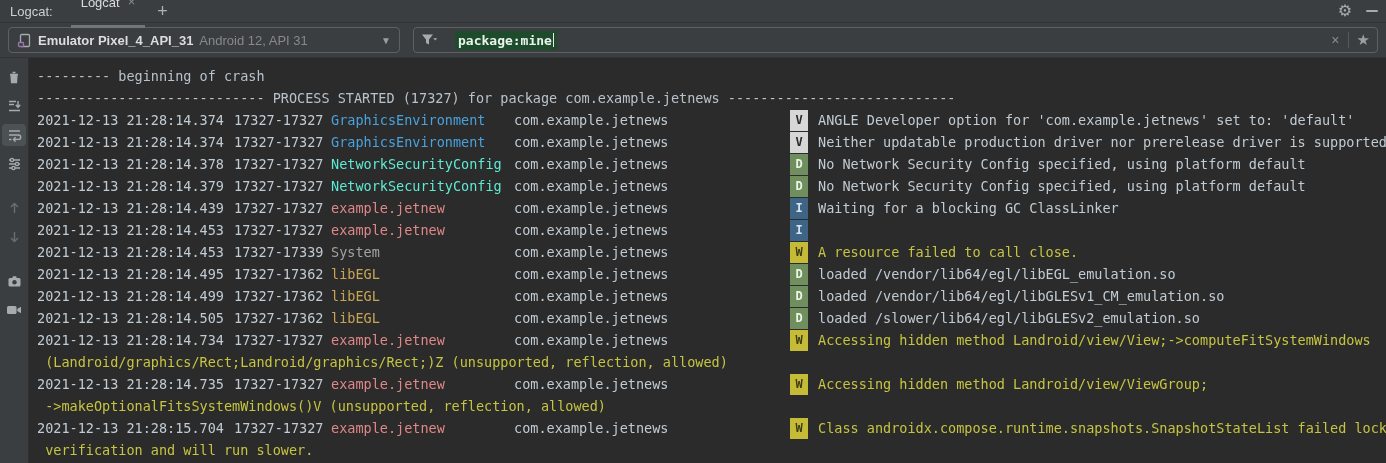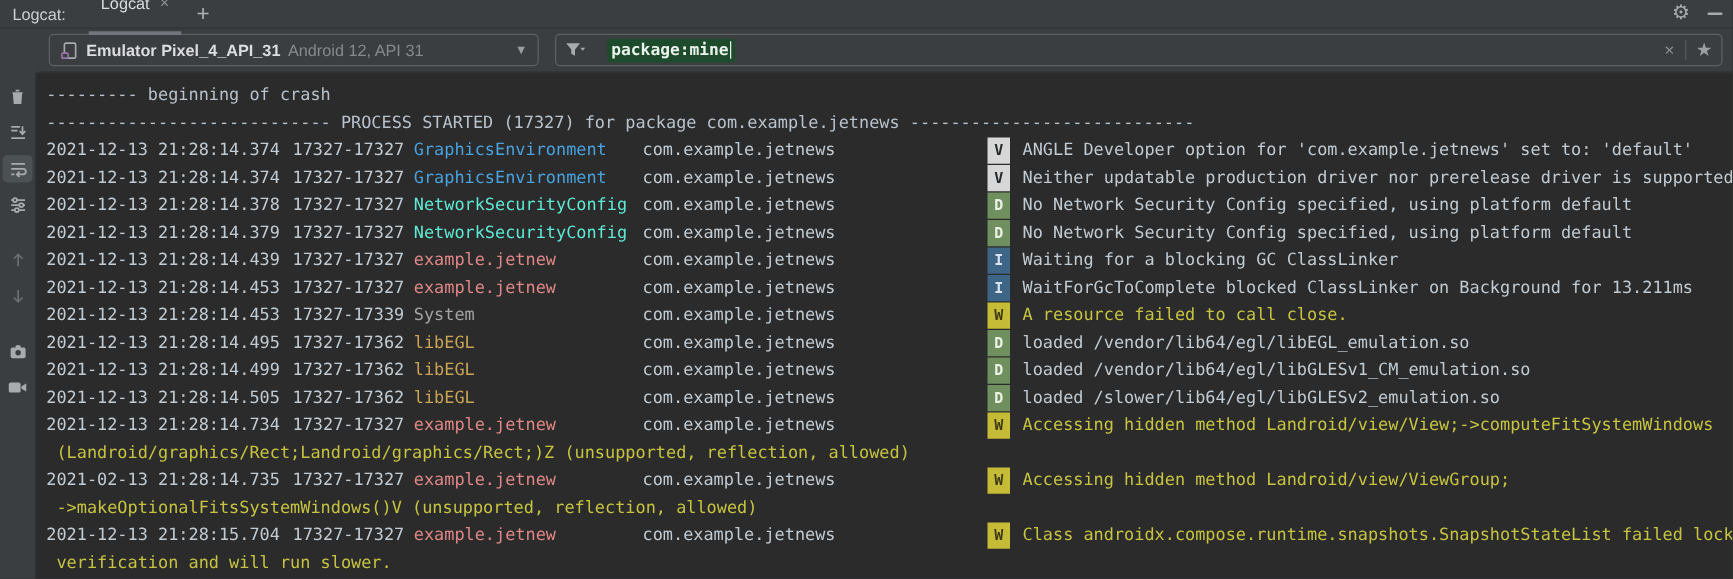--- a/index.html
+++ b/index.html
@@ -31,21 +31,20 @@
   .add-tab { color:#AEB1B4; font-size:18px; font-weight:400; padding:0 12px; line-height:18px; }
   .titlebar-right { position:absolute; right:8px; top:0; height:22px; display:flex; align-items:center; gap:14px; }
   .gear { color:#A7ABAE; font-size:16px; line-height:1; }
   .hide-bar { width:12px; height:2px; background:#A7ABAE; border-radius:1px; }
 
   
   .toolbar {
     height:35px; display:flex; align-items:center; gap:13px;
     padding:0 8px; background:#3B3E40; flex:0 0 auto;
     border-bottom:1px solid #323537;
-    margin-left:31px;
   }
   .combo {
     width:392px; height:26px; border:1px solid #5E6163; border-radius:4px;
     display:flex; align-items:center; padding:0 8px; gap:6px;
   }
   .combo .device-name { color:#DBDDDF; font-weight:bold; white-space:nowrap; }
   .combo .device-details { color:#87898B; white-space:nowrap; }
   .combo .combo-arrow { margin-left:auto; color:#9B9FA2; font-size:10px; }
   .filterbox {
     flex:1; height:26px; border:1px solid #5E6163; border-radius:4px;
@@ -207,27 +206,27 @@
       </div>
     </div>
     <div class="log">
         <div class="row"><span class="c-msg banner-text" style="padding-left: 0px;">--------- beginning of crash</span></div>
         <div class="row"><span class="c-msg banner-text" style="padding-left: 0px;">---------------------------- PROCESS STARTED (17327) for package com.example.jetnews ----------------------------</span></div>
         <div class="row"><span class="c-ts">2021-12-13 21:28:14.374</span><span class="c-pid">17327-17327</span><span class="c-tag tag-blue">GraphicsEnvironment</span><span class="c-pkg">com.example.jetnews</span><span class="badge badge-V">V</span><span class="c-msg">ANGLE Developer option for 'com.example.jetnews' set to: 'default'</span></div>
         <div class="row"><span class="c-ts">2021-12-13 21:28:14.374</span><span class="c-pid">17327-17327</span><span class="c-tag tag-blue">GraphicsEnvironment</span><span class="c-pkg">com.example.jetnews</span><span class="badge badge-V">V</span><span class="c-msg">Neither updatable production driver nor prerelease driver is supported.</span></div>
         <div class="row"><span class="c-ts">2021-12-13 21:28:14.378</span><span class="c-pid">17327-17327</span><span class="c-tag tag-gray">NetworkSecurityConfig</span><span class="c-pkg">com.example.jetnews</span><span class="badge badge-D">D</span><span class="c-msg">No Network Security Config specified, using platform default</span></div>
         <div class="row"><span class="c-ts">2021-12-13 21:28:14.379</span><span class="c-pid">17327-17327</span><span class="c-tag tag-gray">NetworkSecurityConfig</span><span class="c-pkg">com.example.jetnews</span><span class="badge badge-D">D</span><span class="c-msg">No Network Security Config specified, using platform default</span></div>
         <div class="row"><span class="c-ts">2021-12-13 21:28:14.439</span><span class="c-pid">17327-17327</span><span class="c-tag tag-pink">example.jetnew</span><span class="c-pkg">com.example.jetnews</span><span class="badge badge-I">I</span><span class="c-msg">Waiting for a blocking GC ClassLinker</span></div>
-        <div class="row"><span class="c-ts">2021-12-13 21:28:14.453</span><span class="c-pid">17327-17327</span><span class="c-tag tag-pink">example.jetnew</span><span class="c-pkg">com.example.jetnews</span><span class="badge badge-I">I</span><span class="c-msg">WaitForGcToComplete blocked ClassLinker on Background for 13.211ms</span></div>
+        <div class="row"><span class="c-ts">2021-12-13 21:28:14.453</span><span class="c-pid">17327-17327</span><span class="c-tag tag-pink">example.jetnew</span><span class="c-pkg">com.example.jetnews</span><span class="badge badge-I">I</span></div>
         <div class="row"><span class="c-ts">2021-12-13 21:28:14.453</span><span class="c-pid">17327-17339</span><span class="c-tag tag-default">System</span><span class="c-pkg">com.example.jetnews</span><span class="badge badge-W">W</span><span class="c-msg lvl-W">A resource failed to call close.</span></div>
         <div class="row"><span class="c-ts">2021-12-13 21:28:14.495</span><span class="c-pid">17327-17362</span><span class="c-tag tag-gold">libEGL</span><span class="c-pkg">com.example.jetnews</span><span class="badge badge-D">D</span><span class="c-msg">loaded /vendor/lib64/egl/libEGL_emulation.so</span></div>
         <div class="row"><span class="c-ts">2021-12-13 21:28:14.499</span><span class="c-pid">17327-17362</span><span class="c-tag tag-gold">libEGL</span><span class="c-pkg">com.example.jetnews</span><span class="badge badge-D">D</span><span class="c-msg">loaded /vendor/lib64/egl/libGLESv1_CM_emulation.so</span></div>
         <div class="row"><span class="c-ts">2021-12-13 21:28:14.505</span><span class="c-pid">17327-17362</span><span class="c-tag tag-gold">libEGL</span><span class="c-pkg">com.example.jetnews</span><span class="badge badge-D">D</span><span class="c-msg">loaded /slower/lib64/egl/libGLESv2_emulation.so</span></div>
         <div class="row"><span class="c-ts">2021-12-13 21:28:14.734</span><span class="c-pid">17327-17327</span><span class="c-tag tag-pink">example.jetnew</span><span class="c-pkg">com.example.jetnews</span><span class="badge badge-W">W</span><span class="c-msg lvl-W">Accessing hidden method Landroid/view/View;-&gt;computeFitSystemWindows</span></div>
         <div class="row cont-row"><span class="c-msg lvl-W"> (Landroid/graphics/Rect;Landroid/graphics/Rect;)Z (unsupported, reflection, allowed)</span></div>
-        <div class="row"><span class="c-ts">2021-02-13 21:28:14.735</span><span class="c-pid">17327-17327</span><span class="c-tag tag-pink">example.jetnew</span><span class="c-pkg">com.example.jetnews</span><span class="badge badge-W">W</span><span class="c-msg lvl-W">Accessing hidden method Landroid/view/ViewGroup;</span></div>
+        <div class="row"><span class="c-ts">2021-12-13 21:28:14.735</span><span class="c-pid">17327-17327</span><span class="c-tag tag-pink">example.jetnew</span><span class="c-pkg">com.example.jetnews</span><span class="badge badge-W">W</span><span class="c-msg lvl-W">Accessing hidden method Landroid/view/ViewGroup;</span></div>
         <div class="row cont-row"><span class="c-msg lvl-W"> -&gt;makeOptionalFitsSystemWindows()V (unsupported, reflection, allowed)</span></div>
         <div class="row"><span class="c-ts">2021-12-13 21:28:15.704</span><span class="c-pid">17327-17327</span><span class="c-tag tag-pink">example.jetnew</span><span class="c-pkg">com.example.jetnews</span><span class="badge badge-W">W</span><span class="c-msg lvl-W">Class androidx.compose.runtime.snapshots.SnapshotStateList failed lock</span></div>
         <div class="row cont-row"><span class="c-msg lvl-W"> verification and will run slower.</span></div>
       </div>
   </div>
 
 </div>
 
 </body></html>

